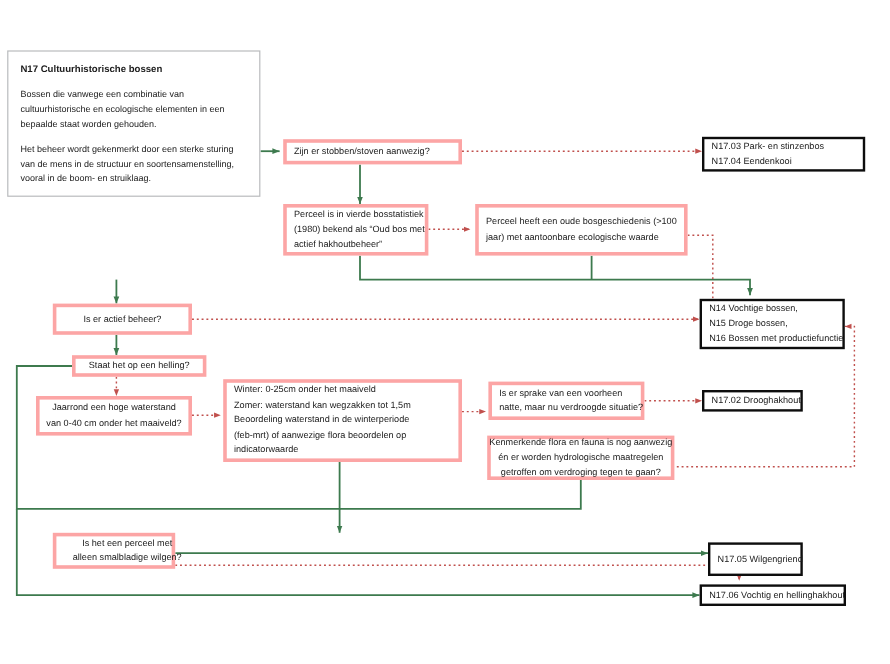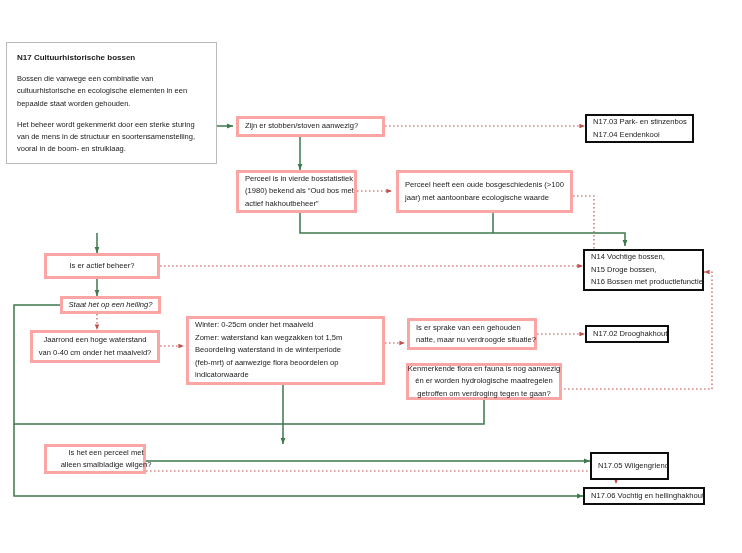--- a/index.html
+++ b/index.html
@@ -81,54 +81,54 @@
 
   <div class="node" style="left:396px;top:170px;width:177px;height:43px;">
     <span class="ln">Perceel heeft een oude bosgeschiedenis (&gt;100</span>
     <span class="ln">jaar) met aantoonbare ecologische waarde</span>
   </div>
 
   <div class="node center" style="left:44px;top:253px;width:116px;height:26px;">
     <span class="ln">Is er actief beheer?</span>
   </div>
 
-  <div class="node center" style="left:60px;top:296px;width:101px;height:18px;font-style:italic;">
+  <div class="node center" style="left:60px;top:296px;width:112px;height:18px;">
     <span class="ln">Staat het op een helling?</span>
   </div>
 
   <div class="node center" style="left:30px;top:330px;width:130px;height:33px;">
     <span class="ln">Jaarrond een hoge waterstand</span>
     <span class="ln">van 0-40 cm onder het maaiveld?</span>
   </div>
 
   <div class="node" style="left:186px;top:316px;width:199px;height:69px;">
     <span class="ln">Winter: 0-25cm onder het maaiveld</span>
     <span class="ln">Zomer: waterstand kan wegzakken tot 1,5m</span>
     <span class="ln">Beoordeling waterstand in de winterperiode</span>
     <span class="ln">(feb-mrt) of aanwezige flora beoordelen op</span>
     <span class="ln">indicatorwaarde</span>
   </div>
 
   <div class="node" style="left:407px;top:318px;width:130px;height:32px;">
-    <span class="ln">Is er sprake van een gehouden</span>
+    <span class="ln">Is er sprake van een voorheen</span>
     <span class="ln">natte, maar nu verdroogde situatie?</span>
   </div>
 
   <div class="node center" style="left:406px;top:363px;width:156px;height:37px;">
     <span class="ln">Kenmerkende flora en fauna is nog aanwezig</span>
     <span class="ln">én er worden hydrologische maatregelen</span>
     <span class="ln">getroffen om verdroging tegen te gaan?</span>
   </div>
 
   <div class="node center" style="left:44px;top:444px;width:102px;height:30px;padding-left:28px;">
     <span class="ln">Is het een perceel met</span>
     <span class="ln">alleen smalbladige wilgen?</span>
   </div>
 
-  <div class="node thick" style="left:585px;top:114px;width:109px;height:29px;">
+  <div class="node thick" style="left:585px;top:114px;width:136px;height:29px;">
     <span class="ln">N17.03 Park- en stinzenbos</span>
     <span class="ln">N17.04 Eendenkooi</span>
   </div>
 
   <div class="node thick" style="left:583px;top:249px;width:121px;height:42px;">
     <span class="ln">N14 Vochtige bossen,</span>
     <span class="ln">N15 Droge bossen,</span>
     <span class="ln">N16 Bossen met productiefunctie</span>
   </div>
 

